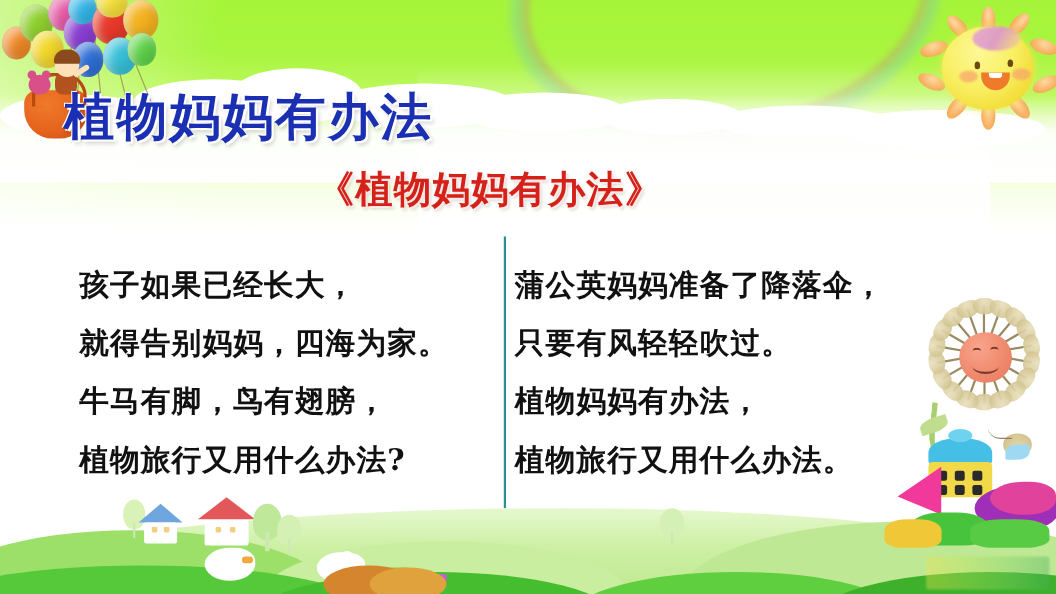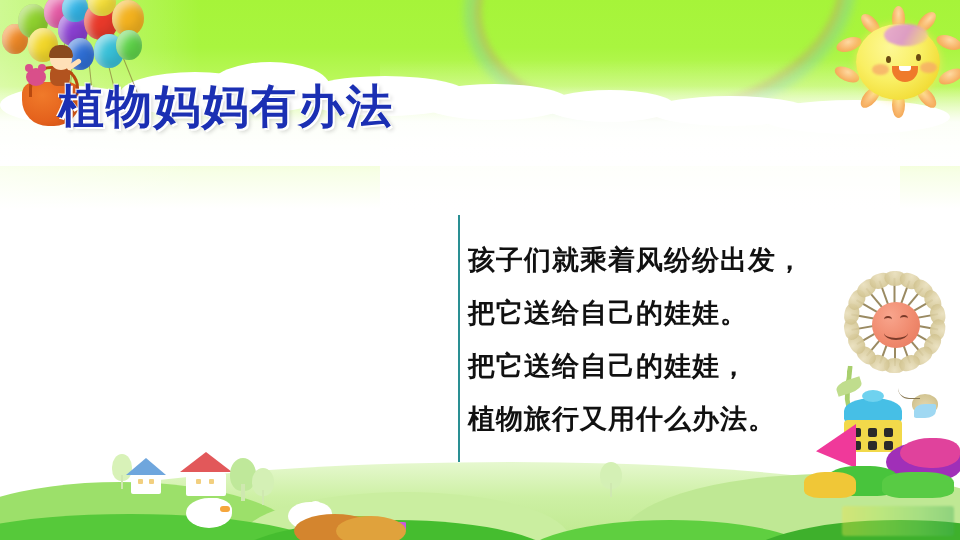--- a/index.html
+++ b/index.html
@@ -245,28 +245,35 @@
     <div class="sun-eye" style="left:46px;top:48px;"></div>
     <div class="sun-eye" style="left:76px;top:46px;"></div>
     <div class="sun-cheek" style="left:32px;top:56px;"></div>
     <div class="sun-cheek" style="left:80px;top:54px;"></div>
     <div class="sun-mouth" style="left:52px;top:58px;">
       <div class="sun-tooth"></div>
     </div>
   </div>
 
   <div class="title">植物妈妈有办法</div>
+  <div class="subtitle">《植物妈妈有办法》</div>
 
   <div class="divider"></div>
 
+  <div class="col" id="col-left">
+    <div class="ln">孩子如果已经长大，</div>
+    <div class="ln">就得告别妈妈，四海为家。</div>
+    <div class="ln">牛马有脚，鸟有翅膀，</div>
+    <div class="ln">植物旅行又用什么办法?</div>
+  </div>
 
   <div class="col" id="col-right">
-    <div class="ln">孩子们就乘着风纷纷出发，</div>
-    <div class="ln">把它送给自己的娃娃。</div>
-    <div class="ln">把它送给自己的娃娃，</div>
+    <div class="ln">蒲公英妈妈准备了降落伞，</div>
+    <div class="ln">只要有风轻轻吹过。</div>
+    <div class="ln">植物妈妈有办法，</div>
     <div class="ln">植物旅行又用什么办法。</div>
   </div>
 
   <div class="dandelion" style="left:836px;top:272px;width:124px;height:168px;">
     <div class="dd-seedring">
       <div class="dd-seed" style="transform:rotate(0deg);"></div>
       <div class="dd-seed" style="transform:rotate(20deg);"></div>
       <div class="dd-seed" style="transform:rotate(40deg);"></div>
       <div class="dd-seed" style="transform:rotate(60deg);"></div>
       <div class="dd-seed" style="transform:rotate(80deg);"></div>

